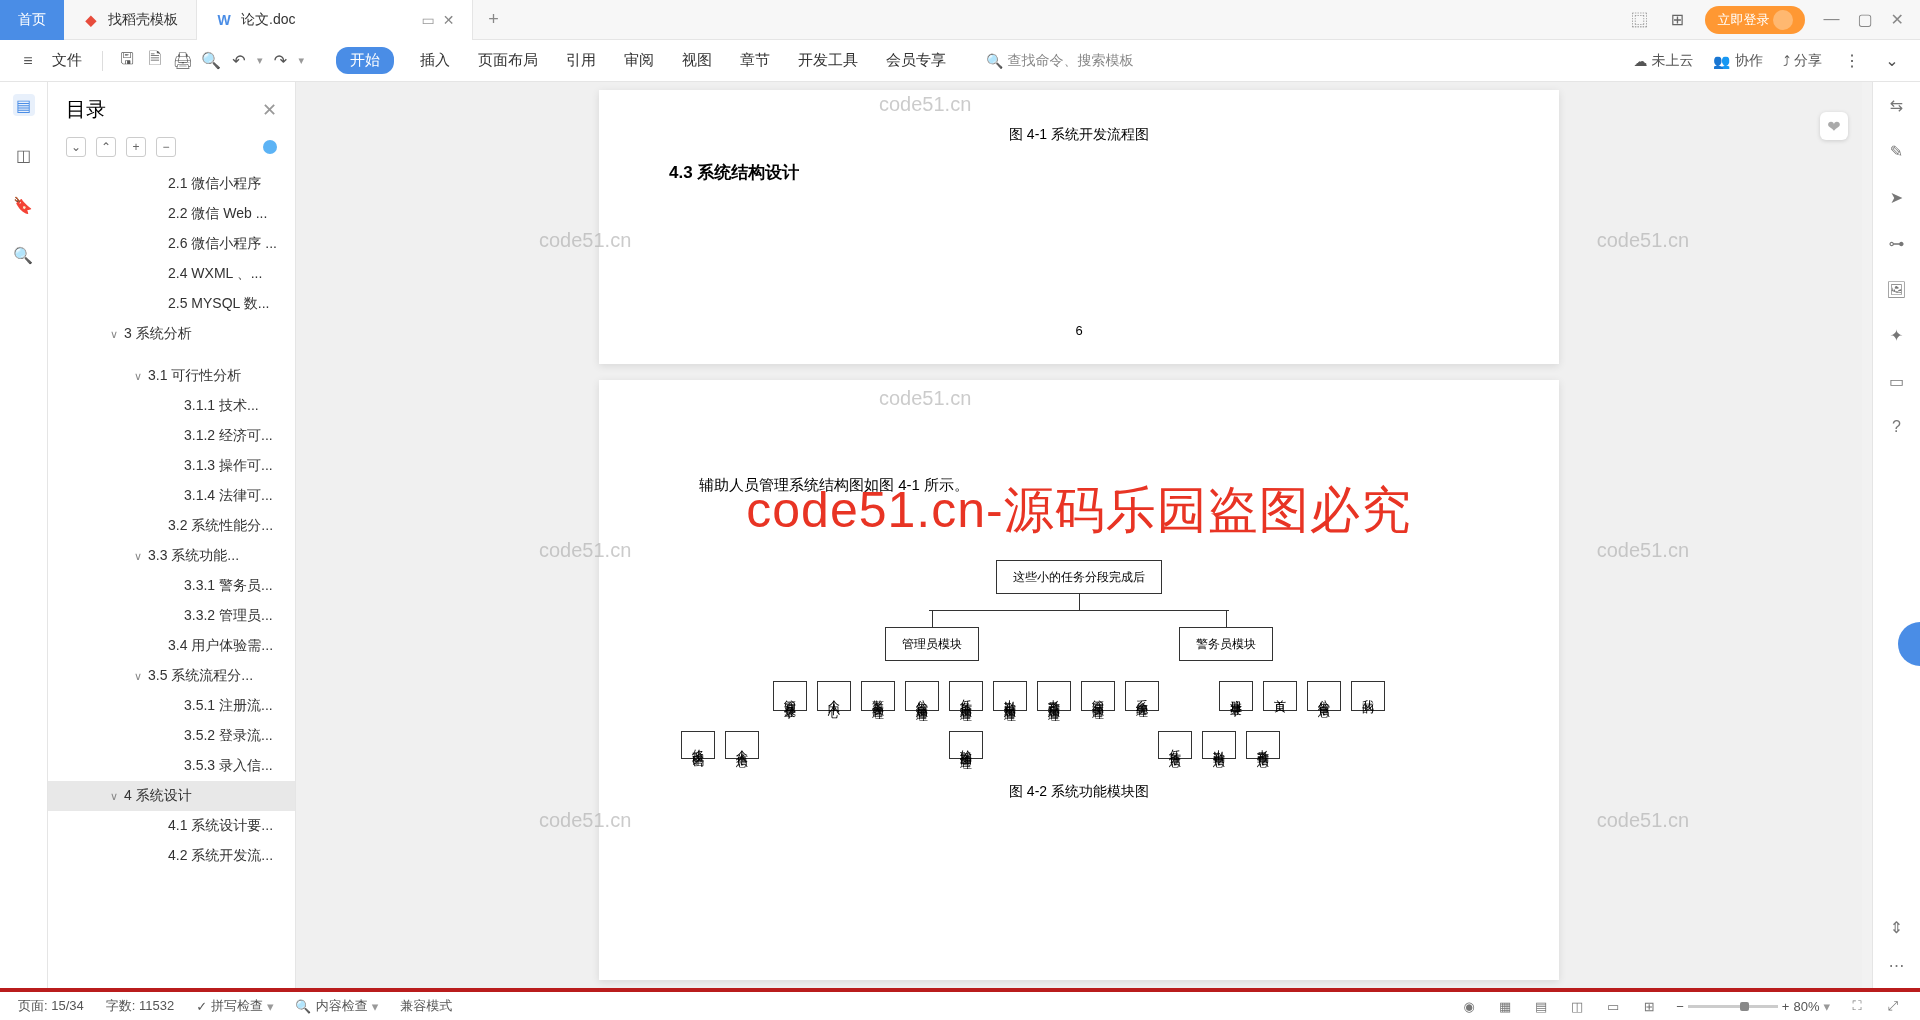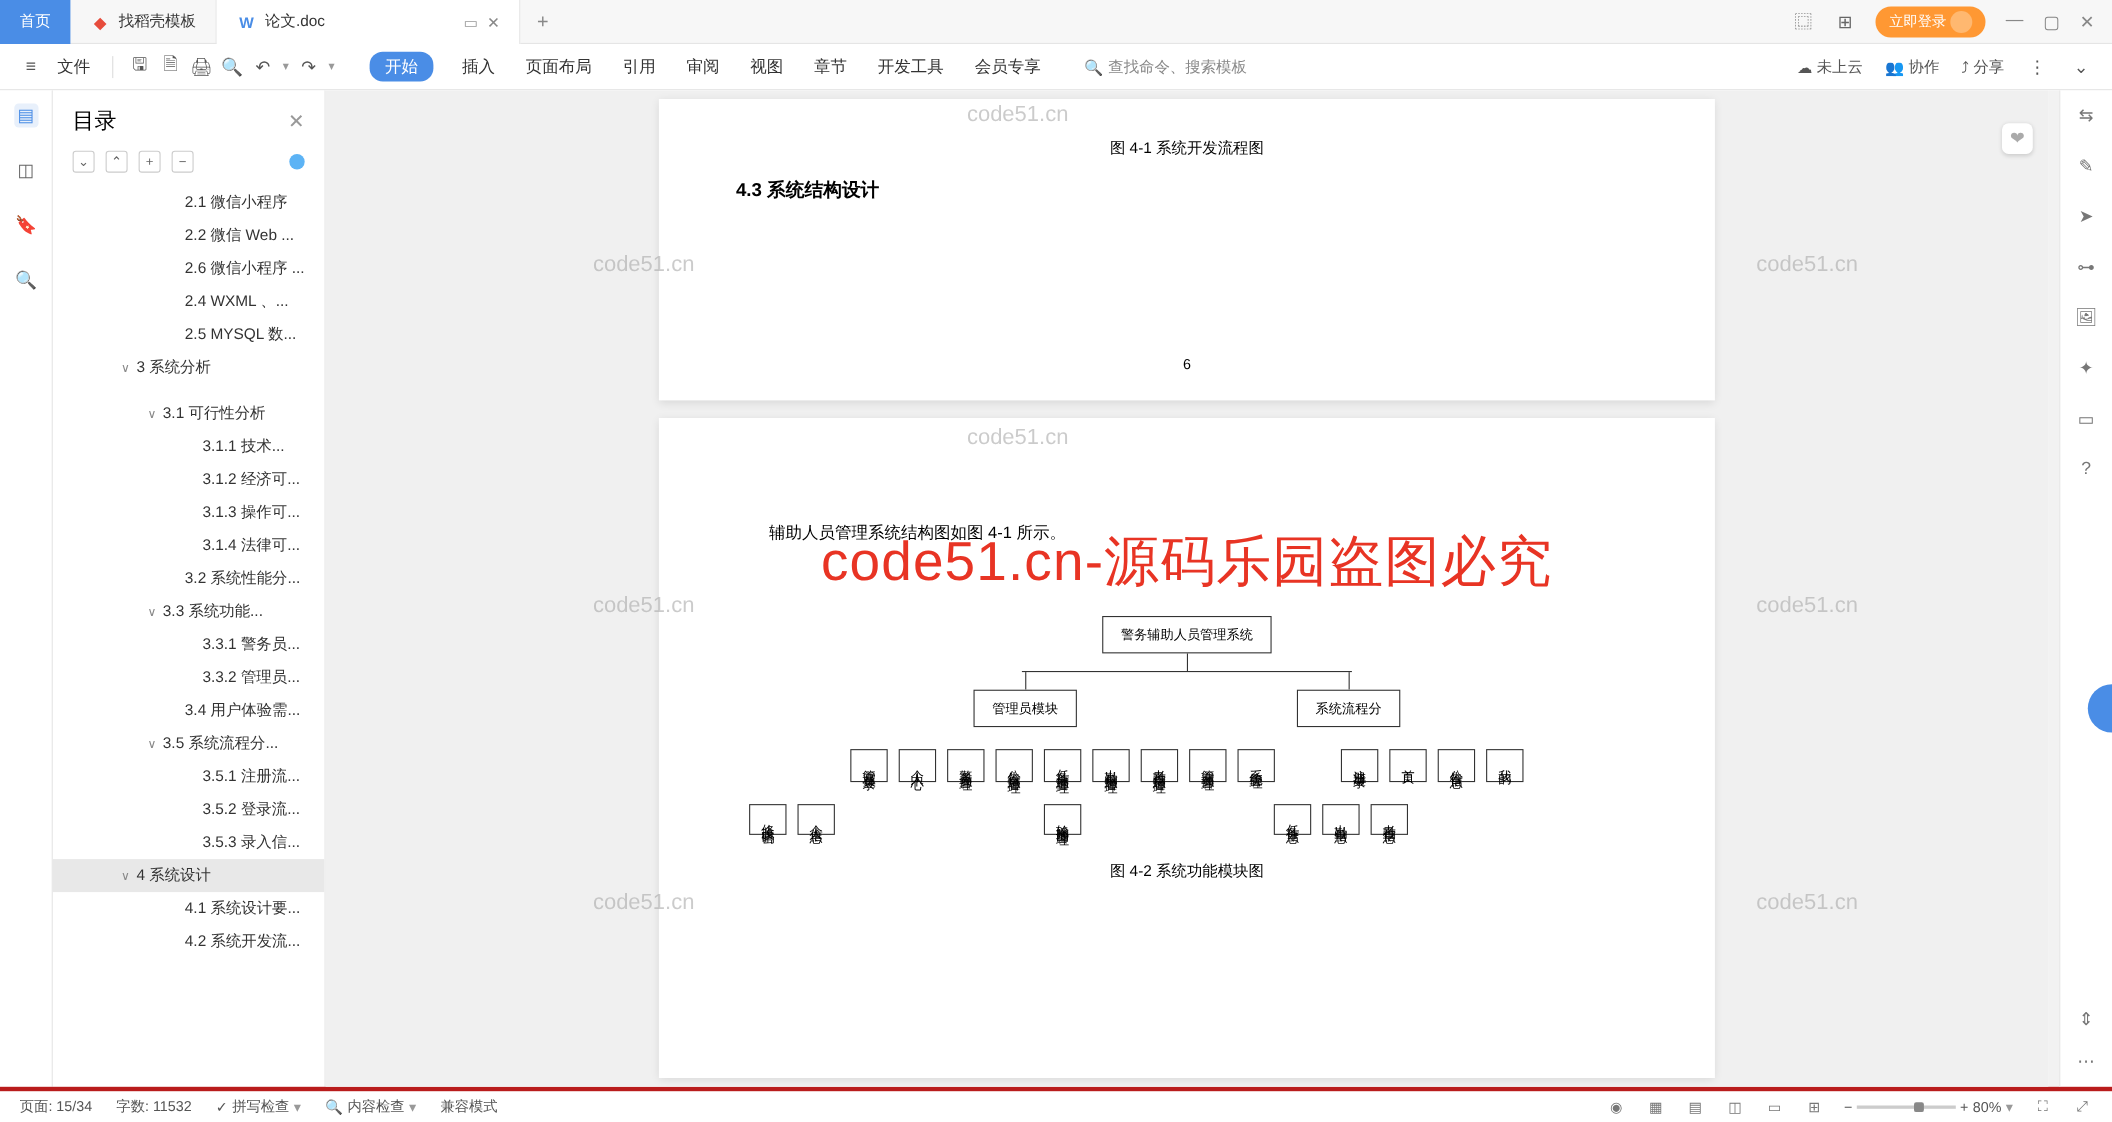--- a/index.html
+++ b/index.html
@@ -223,33 +223,33 @@
     </div>
 
     <div class="page page2">
       <div class="watermark" style="top:-2px;left:280px">code51.cn</div>
       <div class="red-overlay">code51.cn-源码乐园盗图必究</div>
       <div class="body-text" style="margin-top:60px">辅助人员管理系统结构图如图 4-1 所示。</div>
       <div class="watermark" style="top:150px;left:-60px">code51.cn</div>
       <div class="watermark" style="top:150px;right:-130px">code51.cn</div>
 
       <div class="diagram">
-        <div class="dg-box">警务辅助人员管理系统</div>
+        <div class="dg-box">这些小的任务分段完成后</div>
         <div class="dg-vline"></div>
         <div style="position:relative;width:300px">
             <div class="dg-hline" style="width:100%"></div>
           </div>
         <div style="display:flex;gap:200px">
           <div style="display:flex;flex-direction:column;align-items:center">
             <div class="dg-vline"></div>
             <div class="dg-box">管理员模块</div>
           </div>
           <div style="display:flex;flex-direction:column;align-items:center">
             <div class="dg-vline"></div>
-            <div class="dg-box">系统流程分</div>
+            <div class="dg-box">警务员模块</div>
           </div>
         </div>
         <div style="display:flex;gap:60px;margin-top:20px">
           <div class="dg-row" id="admin-children">
               <div class="dg-vbox">管理员登录</div>
               <div class="dg-vbox">个人中心</div>
               <div class="dg-vbox">警务员管理</div>
               <div class="dg-vbox">公告信息管理</div>
               <div class="dg-vbox">任务信息管理</div>
               <div class="dg-vbox">出勤信息管理</div>

